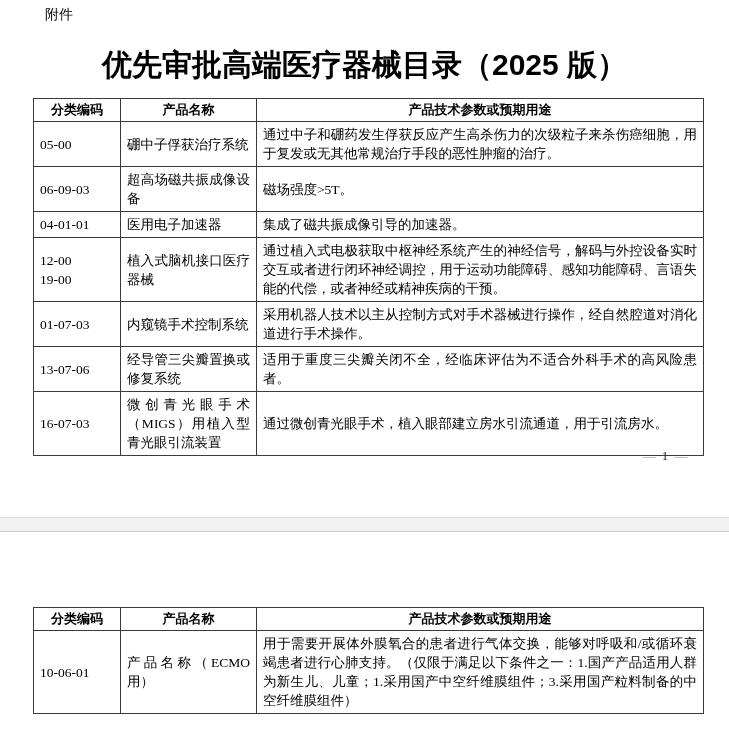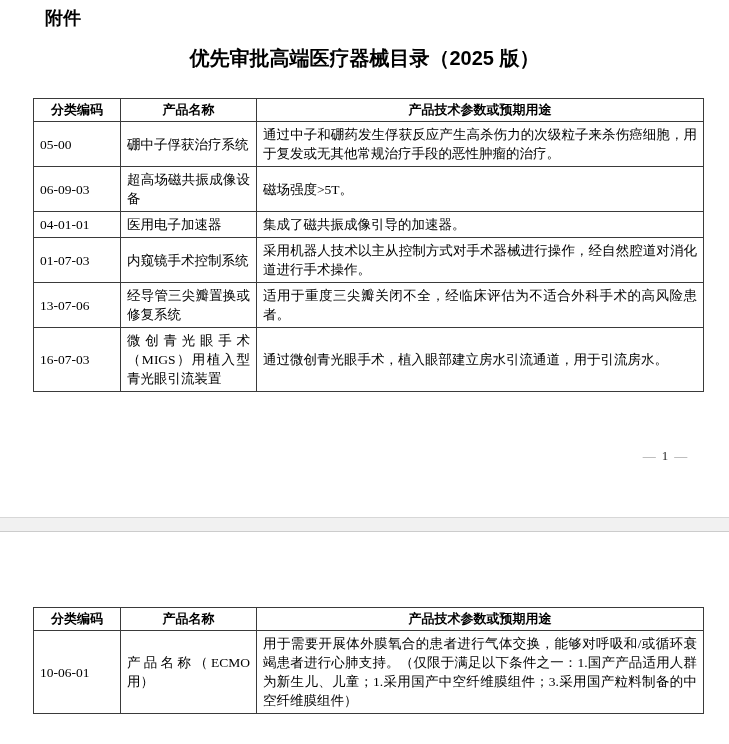--- a/index.html
+++ b/index.html
@@ -20,34 +20,34 @@
     background: #f1f1f1;
     border-top: 1px solid #d7d7d7;
     border-bottom: 1px solid #cccccc;
   }
 
   .attachment-label {
     position: absolute;
     left: 45px;
     top: 6px;
     font-family: "Liberation Sans", sans-serif;
-    font-weight: bold;
-    font-size: 18px;
+    font-weight: normal;
+    font-size: 14px;
     color: #000;
   }
 
   .doc-title {
     position: absolute;
     top: 45px;
     left: 0;
     width: 100%;
     text-align: center;
     font-family: "Liberation Sans", sans-serif;
     font-weight: bold;
-    font-size: 20px;
+    font-size: 30px;
     color: #000;
   }
 
   table.catalog {
     position: absolute;
     left: 33px;
     width: 670px;
     border-collapse: collapse;
     table-layout: fixed;
   }
@@ -133,20 +133,26 @@
           <td class="cell-code">06-09-03</td>
           <td class="cell-name">超高场磁共振成像设备</td>
           <td class="cell-desc">磁场强度&gt;5T。</td>
         </tr>
         <tr>
           <td class="cell-code">04-01-01</td>
           <td class="cell-name">医用电子加速器</td>
           <td class="cell-desc">集成了磁共振成像引导的加速器。</td>
         </tr>
         <tr>
+          <td class="cell-code">12-00
+19-00</td>
+          <td class="cell-name">植入式脑机接口医疗器械</td>
+          <td class="cell-desc">通过植入式电极获取中枢神经系统产生的神经信号，解码与外控设备实时交互或者进行闭环神经调控，用于运动功能障碍、感知功能障碍、言语失能的代偿，或者神经或精神疾病的干预。</td>
+        </tr>
+        <tr>
           <td class="cell-code">01-07-03</td>
           <td class="cell-name">内窥镜手术控制系统</td>
           <td class="cell-desc">采用机器人技术以主从控制方式对手术器械进行操作，经自然腔道对消化道进行手术操作。</td>
         </tr>
         <tr>
           <td class="cell-code">13-07-06</td>
           <td class="cell-name">经导管三尖瓣置换或修复系统</td>
           <td class="cell-desc">适用于重度三尖瓣关闭不全，经临床评估为不适合外科手术的高风险患者。</td>
         </tr>
         <tr>

